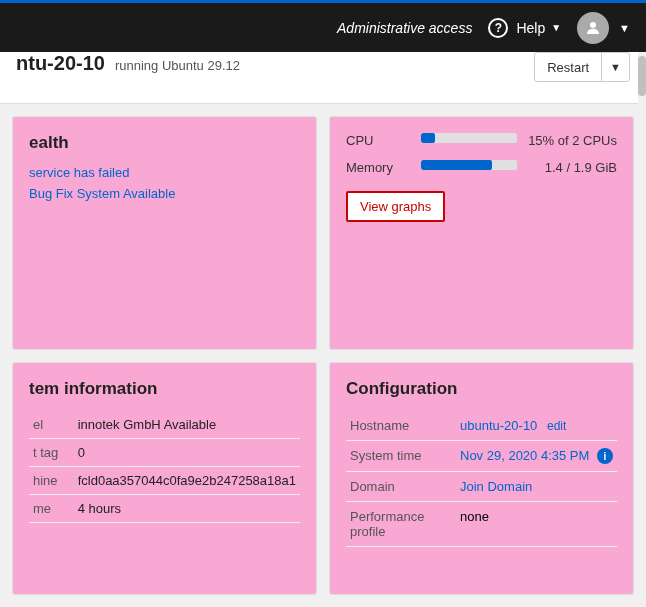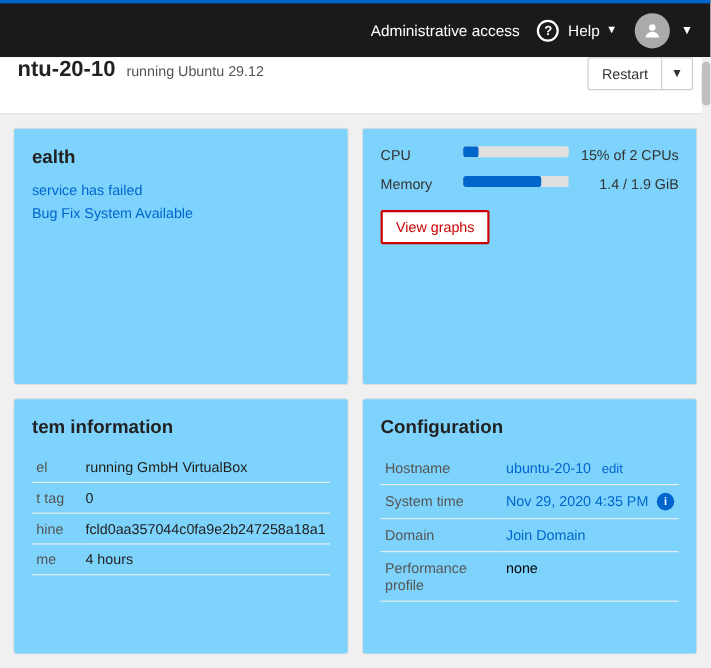--- a/index.html
+++ b/index.html
@@ -18,20 +18,21 @@
     }
     .top-bar-right {
       display: flex;
       align-items: center;
       gap: 8px;
     }
     .admin-access {
       color: white;
       font-size: 14px;
       margin-right: 8px;
+      font-style: italic;
     }
     .help-btn {
       display: flex;
       align-items: center;
       gap: 4px;
       color: white;
       cursor: pointer;
       font-size: 14px;
     }
     .help-circle {
@@ -133,21 +134,21 @@
     .right-col {
       flex: 1;
       display: flex;
       flex-direction: column;
       gap: 12px;
       overflow: hidden;
     }
 
     
     .card {
-      background: #7dd3fc;
+      background: #f9a8d4;
       border-radius: 3px;
       border: 1px solid #ddd;
       padding: 16px;
     }
 
     .card-title {
       font-size: 17px;
       font-weight: 600;
       color: #222;
       margin-bottom: 12px;
@@ -352,21 +353,21 @@
         <a class="health-link">service has failed</a>
         <a class="health-link">Bug Fix System Available</a>
       </div>
 
       <div class="card sysinfo-card">
         <div class="card-title">tem information</div>
         <table class="info-table">
           <tbody>
               <tr>
             <td>el</td>
-            <td>running GmbH VirtualBox</td>
+            <td>innotek GmbH Available</td>
           </tr>
           <tr>
             <td>t tag</td>
             <td>0</td>
           </tr>
           <tr>
             <td>hine</td>
             <td>fcld0aa357044c0fa9e2b247258a18a1</td>
           </tr>
           <tr>

